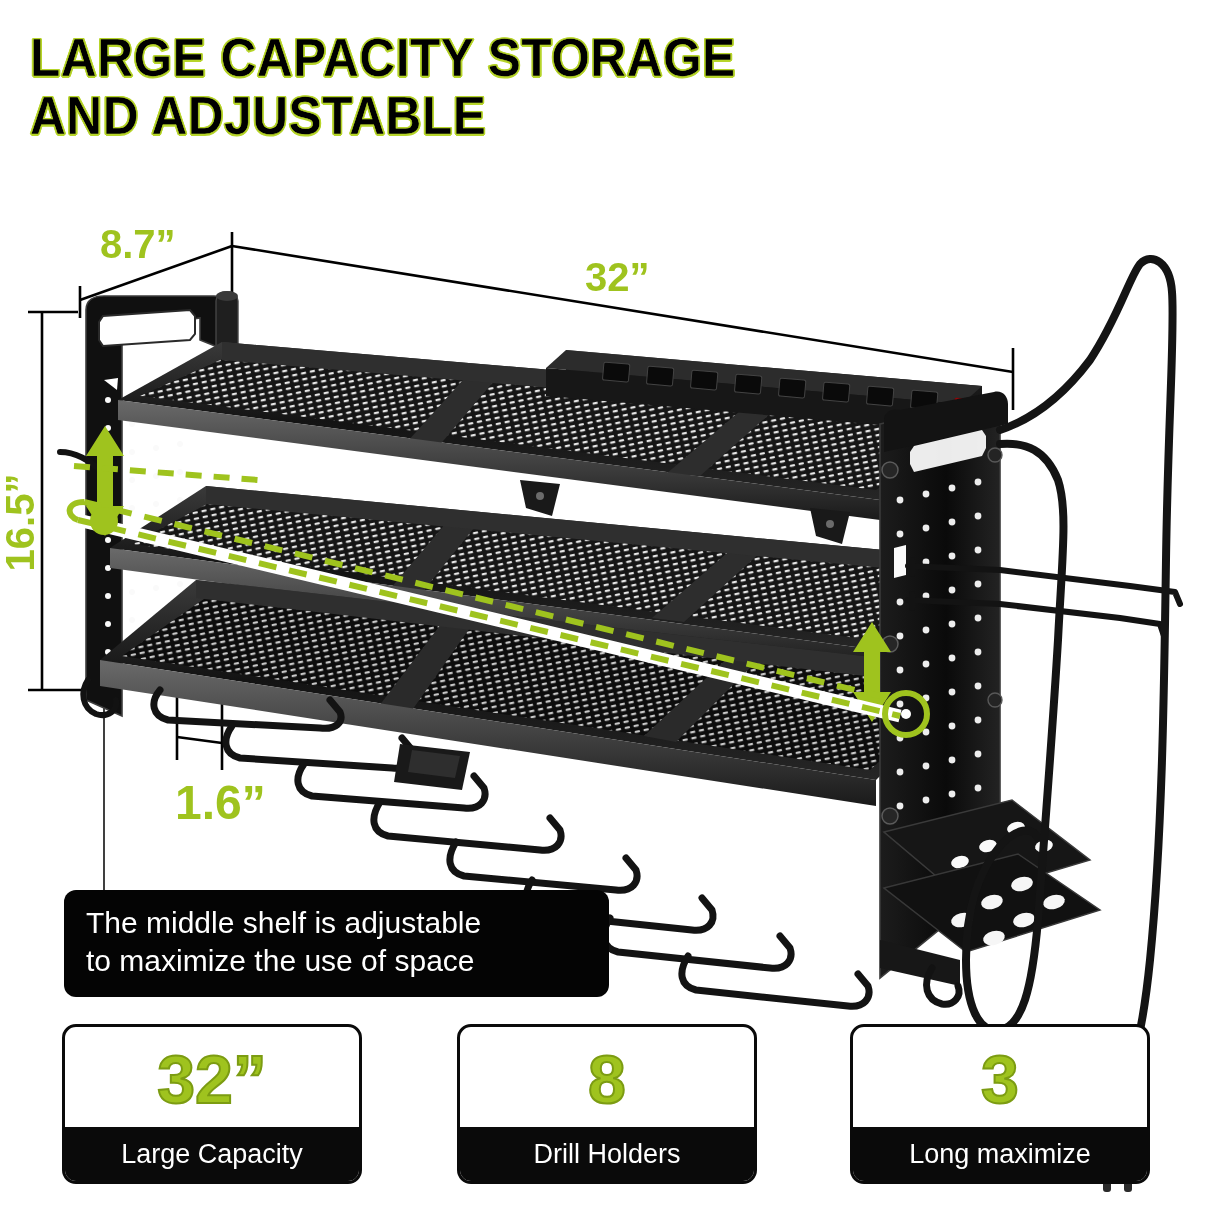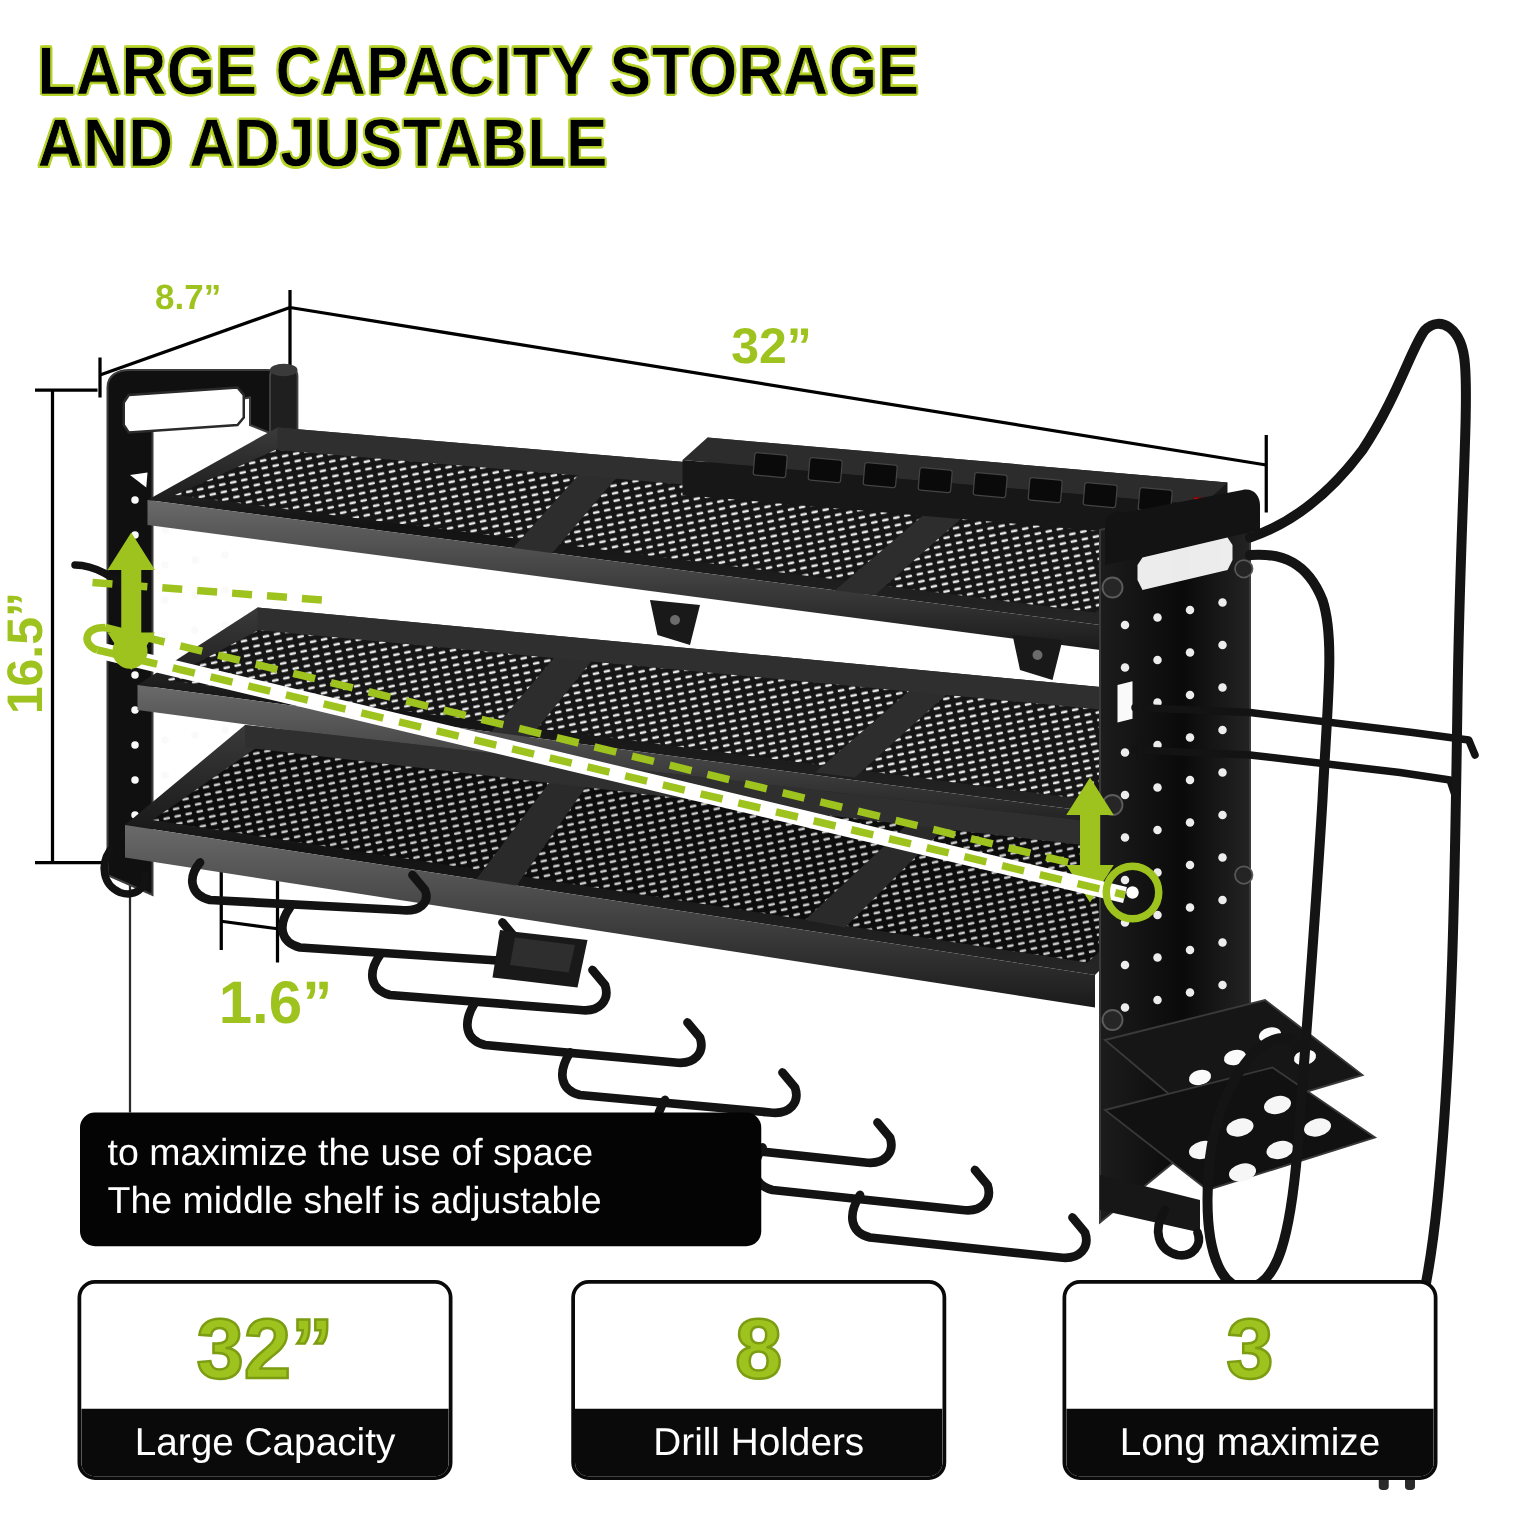--- a/index.html
+++ b/index.html
@@ -25,21 +25,21 @@
     white-space:pre-line;
     -webkit-text-stroke:0.6px #b7d52a;
   }
 
   
   .dim{
     position:absolute;color:#9fc31e;font-weight:bold;
     font-family:"Liberation Sans", sans-serif;
     white-space:nowrap;
   }
-  #dim-depth{left:124px;top:222px;font-size:28px;}
+  #dim-depth{left:100px;top:222px;font-size:40px;}
   #dim-width{left:585px;top:255px;font-size:40px;}
   #dim-height{left:-28px;top:500px;font-size:40px;transform:rotate(-90deg);transform-origin:center;}
   #dim-slot{left:175px;top:775px;font-size:48px;}
 
   
   .callout{
     position:absolute;left:64px;top:890px;width:545px;
     background:#040404;border-radius:12px;
     padding:14px 22px 16px 22px;box-sizing:border-box;
     color:#fff;font-size:30px;line-height:1.28;font-weight:normal;
@@ -58,21 +58,21 @@
   #card-2{left:850px;}
   .card-num{
     position:absolute;left:0;top:0;width:100%;height:104px;
     display:flex;align-items:center;justify-content:center;
     color:#9fc31e;font-weight:bold;font-size:68px;
     font-family:"Liberation Sans", sans-serif;
     -webkit-text-stroke:2px #7c9c12;
   }
   .card-label{
     position:absolute;left:0;bottom:0;width:100%;height:54px;
-    background:#0a0a0a;color:#fff;font-size:31px;font-weight:normal;
+    background:#0a0a0a;color:#fff;font-size:27px;font-weight:normal;
     display:flex;align-items:center;justify-content:center;
   }
 
   
   #art{position:absolute;left:0;top:0;width:1214px;height:1214px;}
 </style>
 </head>
 <body>
 
 <div id="stage">
@@ -403,22 +403,22 @@
 
   <div class="headline">LARGE CAPACITY STORAGE
 AND ADJUSTABLE</div>
 
   <div class="dim" id="dim-depth">8.7”</div>
   <div class="dim" id="dim-width">32”</div>
   <div class="dim" id="dim-height">16.5”</div>
   <div class="dim" id="dim-slot">1.6”</div>
 
   <div class="callout">
+    <span class="callout-line">The middle shelf is adjustable</span>
     <span class="callout-line">to maximize the use of space</span>
-    <span class="callout-line">The middle shelf is adjustable</span>
   </div>
 
   <div class="cards">
     <div class="card" id="card-0">
       <div class="card-num">32”</div>
       <div class="card-label">Large Capacity</div>
     </div>
     <div class="card" id="card-1">
       <div class="card-num">8</div>
       <div class="card-label">Drill Holders</div>

